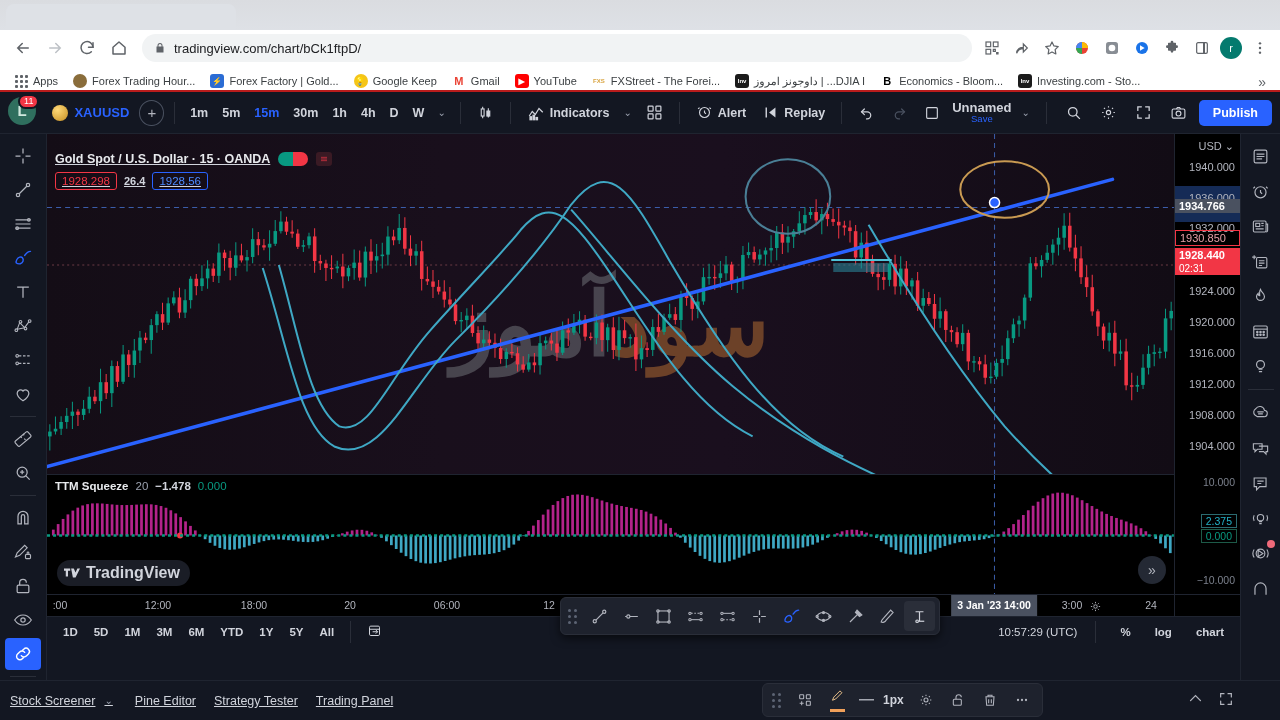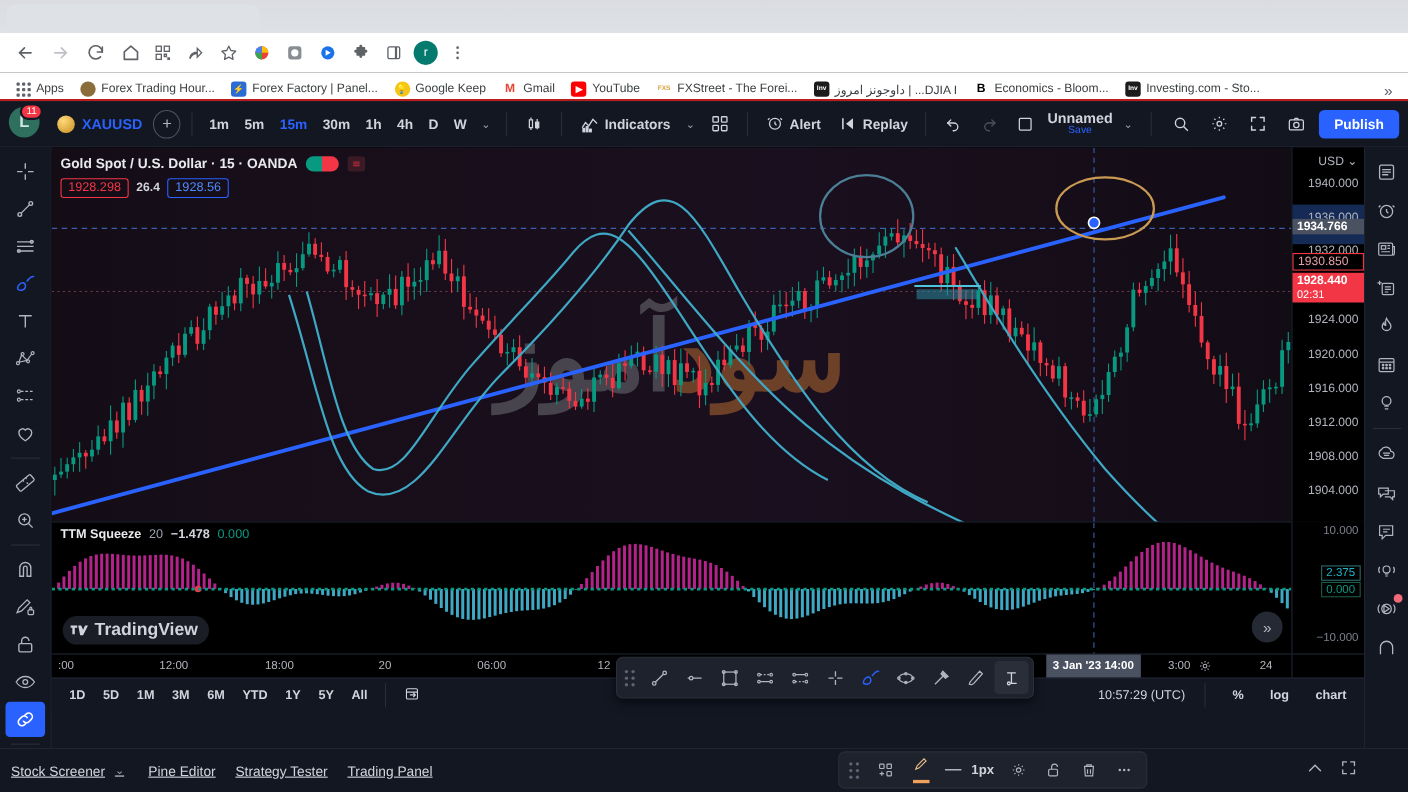--- a/index.html
+++ b/index.html
@@ -131,21 +131,21 @@
   .rail-sep { width: 26px; height: 1px; background: #2a2e39; margin: 4px 0; }
 
   
   .chart-col { flex: 1; position: relative; display: flex; flex-direction: column; }
   .price-pane { position: relative; height: 340px; overflow: hidden; background: #000; }
   .pane-bg {
     position: absolute; inset: 0;
     background: linear-gradient(90deg,#140d16 0%,#190f1c 35%,#1a0f1e 60%,#120c15 100%);
   }
 
-  .legend { position: absolute; left: 8px; top: 8px; z-index: 9; }
+  .legend { position: absolute; left: 8px; top: 18px; z-index: 9; text-decoration: underline; }
   .legend-row1 { display: flex; align-items: center; gap: 8px; font-size: 12.5px; }
   .legend-title { color: #e8eaed; font-weight: 600; }
   .ohlc { font-size: 11.5px; letter-spacing: .1px; }
   .ohlc .lbl { color: #d1d4dc; }
   .ohlc .v { color: #f23645; }
   .legend-row2 { display: flex; align-items: center; gap: 7px; margin-top: 6px; }
   .pricebox {
     font-size: 11.5px; padding: 2px 6px; border-radius: 3px; border: 1px solid;
   }
   .pricebox.red { color: #f23645; border-color: #f23645; }
@@ -293,20 +293,26 @@
     <div class="nav-btn">
       <svg width="18" height="18" viewBox="0 0 24 24" fill="none" stroke="#5f6368" stroke-width="2" stroke-linecap="round">
           <path d="M20 11a8 8 0 1 0-2.2 6"></path>
           <path d="M20 5v6h-6"></path>
         </svg>
     </div>
     <div class="nav-btn">
       <svg width="18" height="18" viewBox="0 0 24 24" fill="none" stroke="#5f6368" stroke-width="2" stroke-linejoin="round">
           <path d="M4 11l8-7 8 7v9H4z"></path>
         </svg>
+    </div>
+    <div class="omnibox">
+      <svg width="12" height="12" viewBox="0 0 24 24" fill="#5f6368">
+          <path d="M17 9V7a5 5 0 0 0-10 0v2H5v12h14V9zM9 7a3 3 0 0 1 6 0v2H9z"></path>
+        </svg>
+      <span class="url">tradingview.com/chart/bCk1ftpD/</span>
     </div>
     <div class="tool-icons">
       <div class="ti">
         <svg width="16" height="16" viewBox="0 0 24 24" fill="none" stroke="#5f6368" stroke-width="1.8">
             <rect x="3" y="3" width="7" height="7"></rect>
             <rect x="14" y="3" width="7" height="7"></rect>
             <rect x="3" y="14" width="7" height="7"></rect>
             <path d="M14 14h3v3h-3zM19 19h2v2h-2z"></path>
           </svg>
       </div>
@@ -378,21 +384,21 @@
           </span>
       </span>
       <span>Apps</span>
     </div>
     <div class="bm">
       <span class="favi" style="background:#8a6d3b;border-radius:50%"></span>
       <span>Forex Trading Hour...</span>
     </div>
     <div class="bm">
       <span class="favi" style="background:#2b6cd4">⚡</span>
-      <span>Forex Factory | Panel...</span>
+      <span>Forex Factory | Gold...</span>
     </div>
     <div class="bm">
       <span class="favi" style="background:#f5c518;border-radius:50%">💡</span>
       <span>Google Keep</span>
     </div>
     <div class="bm">
       <span class="favi" style="background:#fff;color:#ea4335;font-size:11px">M</span>
       <span>Gmail</span>
     </div>
     <div class="bm">

